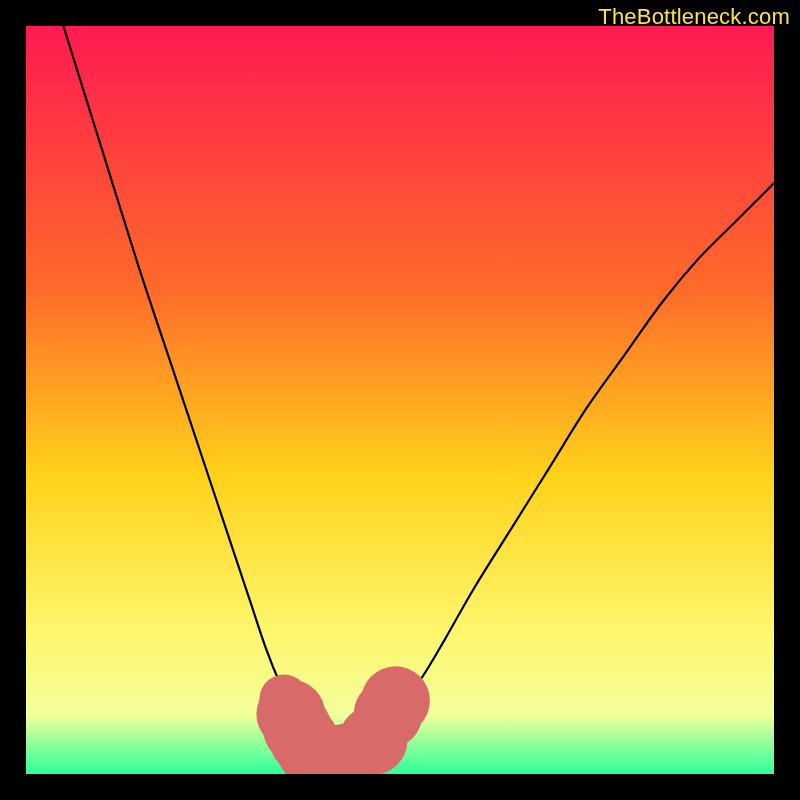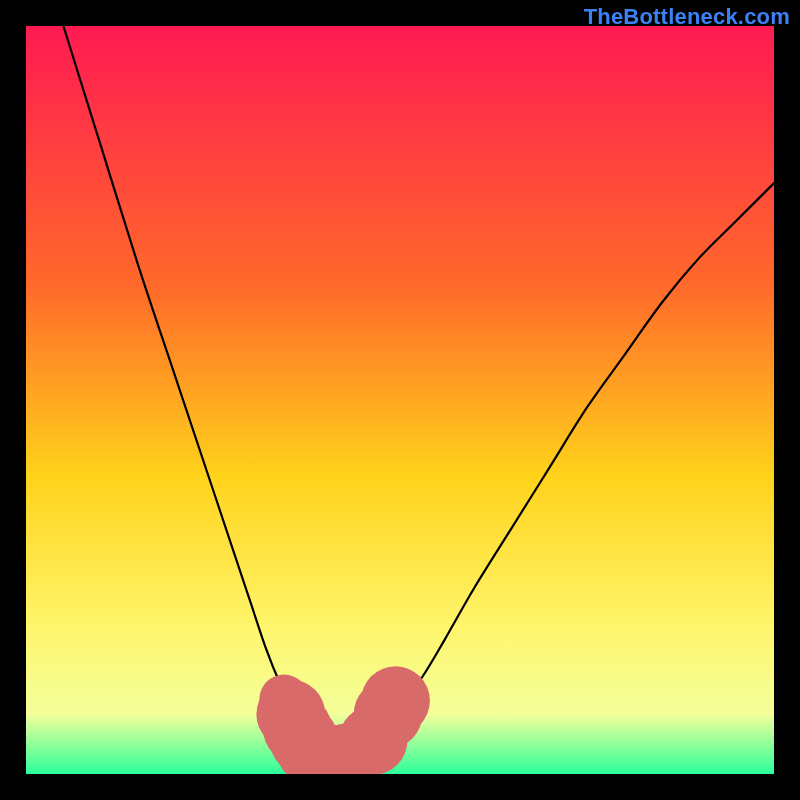--- a/index.html
+++ b/index.html
@@ -14,23 +14,23 @@
   .frame {
     position: relative;
     width: 800px;
     height: 800px;
     background: #000;
   }
   .watermark {
     position: absolute;
     top: 4px;
     right: 10px;
-    color: #3b82f6;
+    color: #fde047;
     font-size: 22px;
-    font-weight: 700;
+    font-weight: 400;
     letter-spacing: 0.2px;
     user-select: none;
   }
   .plot {
     position: absolute;
     left: 26px;
     top: 26px;
     width: 748px;
     height: 748px;
   }

